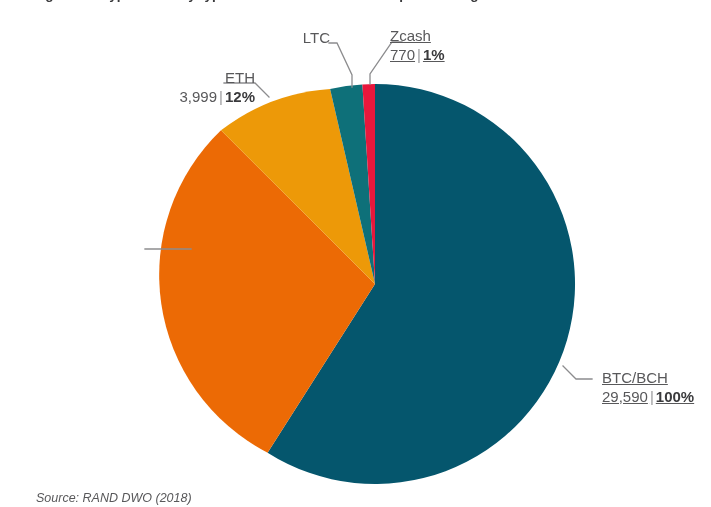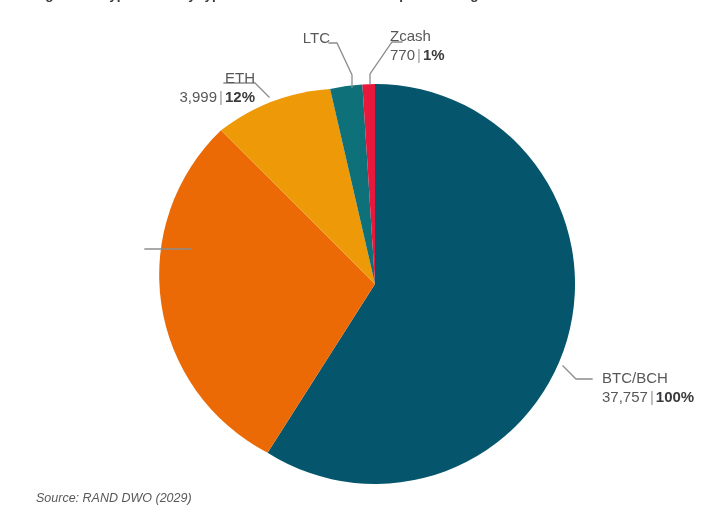--- a/index.html
+++ b/index.html
@@ -63,21 +63,21 @@
     font-size: 15px;
     line-height: 19px;
     white-space: nowrap;
   }
   .callout .lbl-name { display: block; }
   .callout .lbl-vals { display: block; }
   .callout .pct { font-weight: 700; color: #3a3a3c; }
   .callout .sep { color: #9a9a9c; padding: 0 2px; }
 
   .callout.align-right { text-align: right; }
-  .callout.align-left  { text-align: left; }
+  .callout.align-left  { text-align: left; text-decoration: underline; }
 
   
   #callout-btc   { left: 596px; top: 368px; margin-left: 6px; }
   #callout-monero{ left: 10px;  top: 240px; width: 130px; }
   #callout-eth   { left: 30px;  top: 68px;  width: 225px; }
   #callout-ltc   { left: 175px; top: 28px;  width: 155px; }
   #callout-zcash { left: 390px; top: 26px;  }
 </style>
 </head>
 <body>
@@ -102,33 +102,33 @@
       <polyline points="563,366 576,379 592,379"></polyline>
       <polyline points="191,249 145,249"></polyline>
       <polyline points="269,97 255,83 224,83"></polyline>
       <polyline points="352,87 352,75 337,43 329,43"></polyline>
       <polyline points="370,84 370,74 392,42 402,42"></polyline>
     </g>
   </svg>
 
   <div class="callout align-left" id="callout-btc">
     <span class="lbl-name">BTC/BCH</span>
-    <span class="lbl-vals"><span>37,757</span><span class="sep">|</span><span class="pct">100%</span></span>
+    <span class="lbl-vals"><span>29,590</span><span class="sep">|</span><span class="pct">100%</span></span>
   </div>
 
 
   <div class="callout align-right" id="callout-eth">
     <span class="lbl-name">ETH</span>
     <span class="lbl-vals"><span>3,999</span><span class="sep">|</span><span class="pct">12%</span></span>
   </div>
 
   <div class="callout align-right" id="callout-ltc">
     <span class="lbl-name">LTC</span>
   </div>
 
   <div class="callout align-left" id="callout-zcash">
     <span class="lbl-name">Zcash</span>
     <span class="lbl-vals"><span>770</span><span class="sep">|</span><span class="pct">1%</span></span>
   </div>
 
-  <div class="source-note">Source: RAND DWO (2029)</div>
+  <div class="source-note">Source: RAND DWO (2018)</div>
 
 </div>
 
 </body></html>

